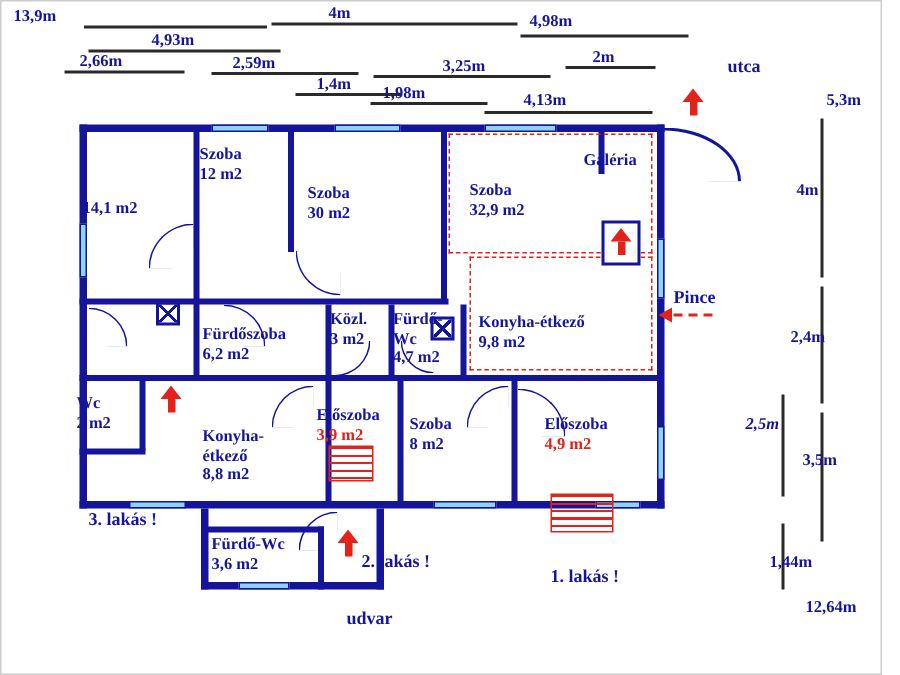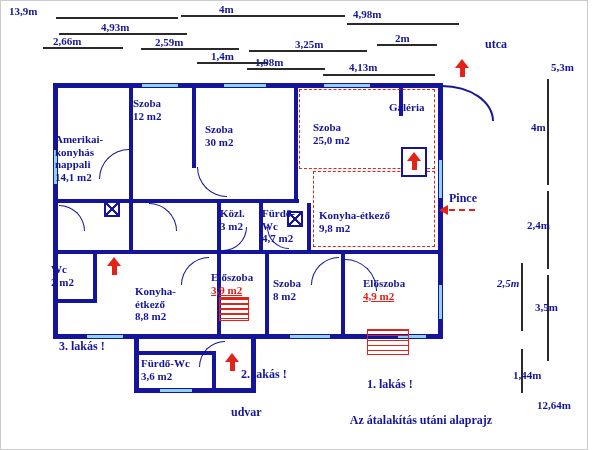--- a/index.html
+++ b/index.html
@@ -8,21 +8,21 @@
   .canvas {
     position: relative; width: 588px; height: 450px;
     background: #ffffff; overflow: hidden; border: 1px solid #cccccc; padding-left: 16px;
   }
   .wall   { position: absolute; background: var(--wall); }
   .win    { position: absolute; background: var(--window); border: 1px solid var(--wall); }
   .dline  { position: absolute; background: #2a2a2a; }
   .dim    { position: absolute; color: var(--wall); font-size: 11px; font-weight: bold; white-space: nowrap; }
   .room   { position: absolute; color: var(--wall); font-weight: bold; font-size: 11px; line-height: 1.15; text-align: left; }
   .lbl    { position: absolute; color: var(--wall); font-weight: bold; font-size: 12px; white-space: nowrap; }
-  .red    { color: var(--red) !important; text-decoration: underline; }
+  .red    { color: var(--red) !important; }
   .dashred{ position: absolute; border: 1.6px dashed var(--red); background: transparent; }
   .stairs { position: absolute; border: 1.5px solid var(--red);
             background: repeating-linear-gradient(to bottom, var(--red) 0 1.5px, transparent 1.5px 5px); }
   .arc    { position: absolute; border: 0 solid var(--wall); background: transparent; }
   .rarrow { position: absolute; width: 14px; }
   .rarrow .head { width: 0; height: 0; margin: 0 auto;
                   border-left: 7px solid transparent; border-right: 7px solid transparent;
                   border-bottom: 9px solid var(--red); }
   .rarrow .stem { width: 5px; height: 9px; background: var(--red); margin: 0 auto; }
   .xbox  { position: absolute; width: 16px; height: 16px; border: 2px solid var(--wall);
@@ -166,28 +166,31 @@
   <div class="room" style="left:132px;top:96px;width:58px;">
     <div>Szoba</div>
     <div>12 m2</div>
   </div>
   <div class="room" style="left:204px;top:122px;width:84px;">
     <div>Szoba</div>
     <div>30 m2</div>
   </div>
   <div class="room" style="left:312px;top:120px;width:76px;">
     <div>Szoba</div>
-    <div>25,0 m2</div>
+    <div>32,9 m2</div>
   </div>
   <div class="room" style="left:388px;top:100px;width:54px;">
     <div>Galéria</div>
   </div>
   <div class="room" style="left:54px;top:132px;width:74px;">
-    <div>Amerikai-konyhás nappali</div>
     <div>14,1 m2</div>
+  </div>
+  <div class="room" style="left:134px;top:216px;width:76px;">
+    <div>Fürdőszoba</div>
+    <div>6,2 m2</div>
   </div>
   <div class="room" style="left:219px;top:206px;width:38px;">
     <div>Közl.</div>
     <div>3 m2</div>
   </div>
   <div class="room" style="left:261px;top:206px;width:44px;">
     <div>Fürdő-Wc</div>
     <div>4,7 m2</div>
   </div>
   <div class="room" style="left:318px;top:208px;width:96px;">
@@ -217,15 +220,14 @@
   <div class="room" style="left:140px;top:356px;width:62px;">
     <div>Fürdő-Wc</div>
     <div>3,6 m2</div>
   </div>
 
   <span class="lbl" style="left:58px;top:338px;">3. lakás !</span>
   <span class="lbl" style="left:240px;top:366px;">2. lakás !</span>
   <span class="lbl" style="left:366px;top:376px;">1. lakás !</span>
   <span class="lbl" style="left:230px;top:404px;">udvar</span>
 
-  <div class="note" style="left:330px;top:412px;width:180px;">Az átalakítás utáni alaprajz</div>
 
 </div>
 
 </body></html>

